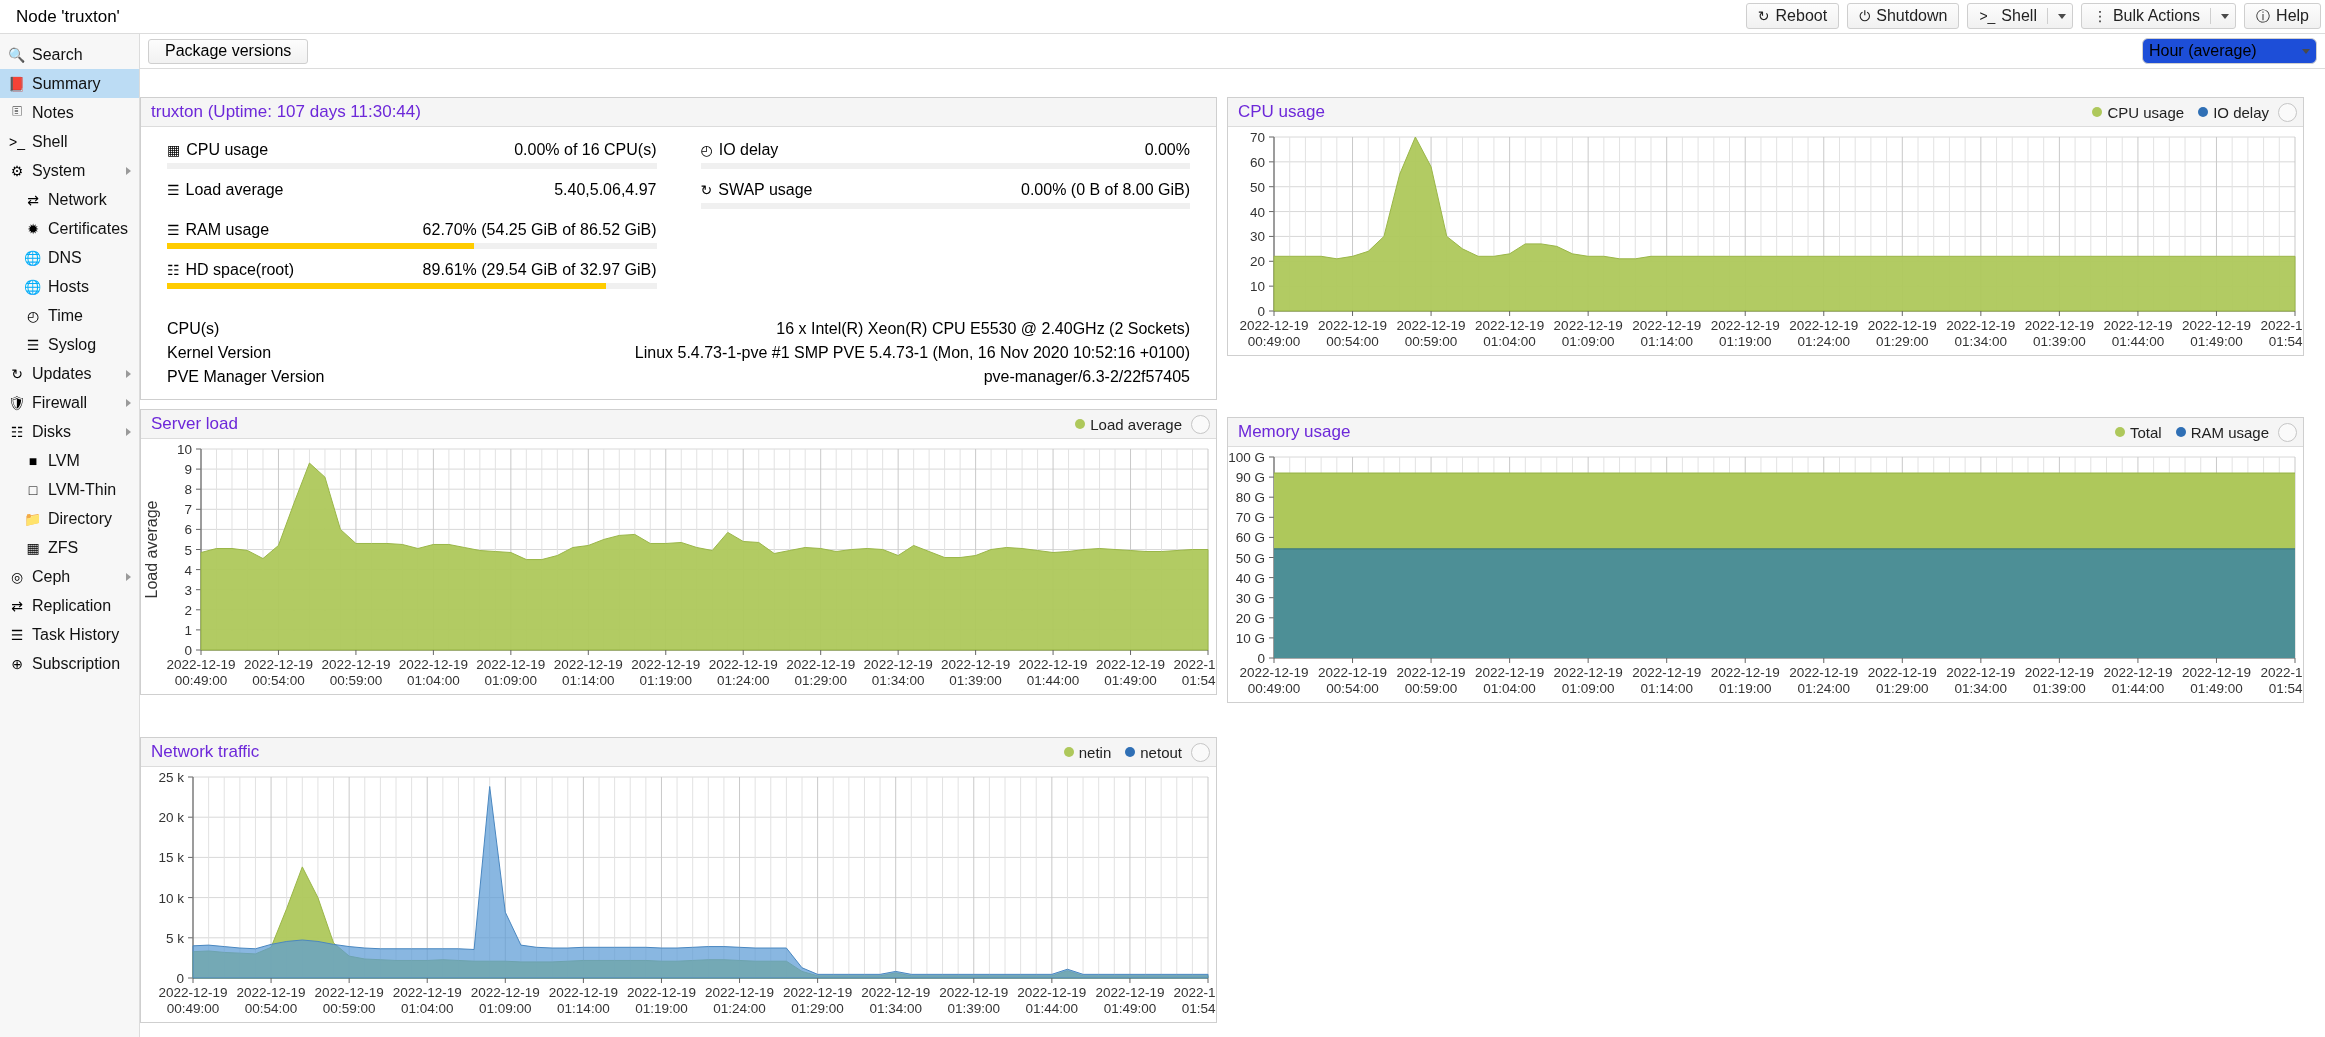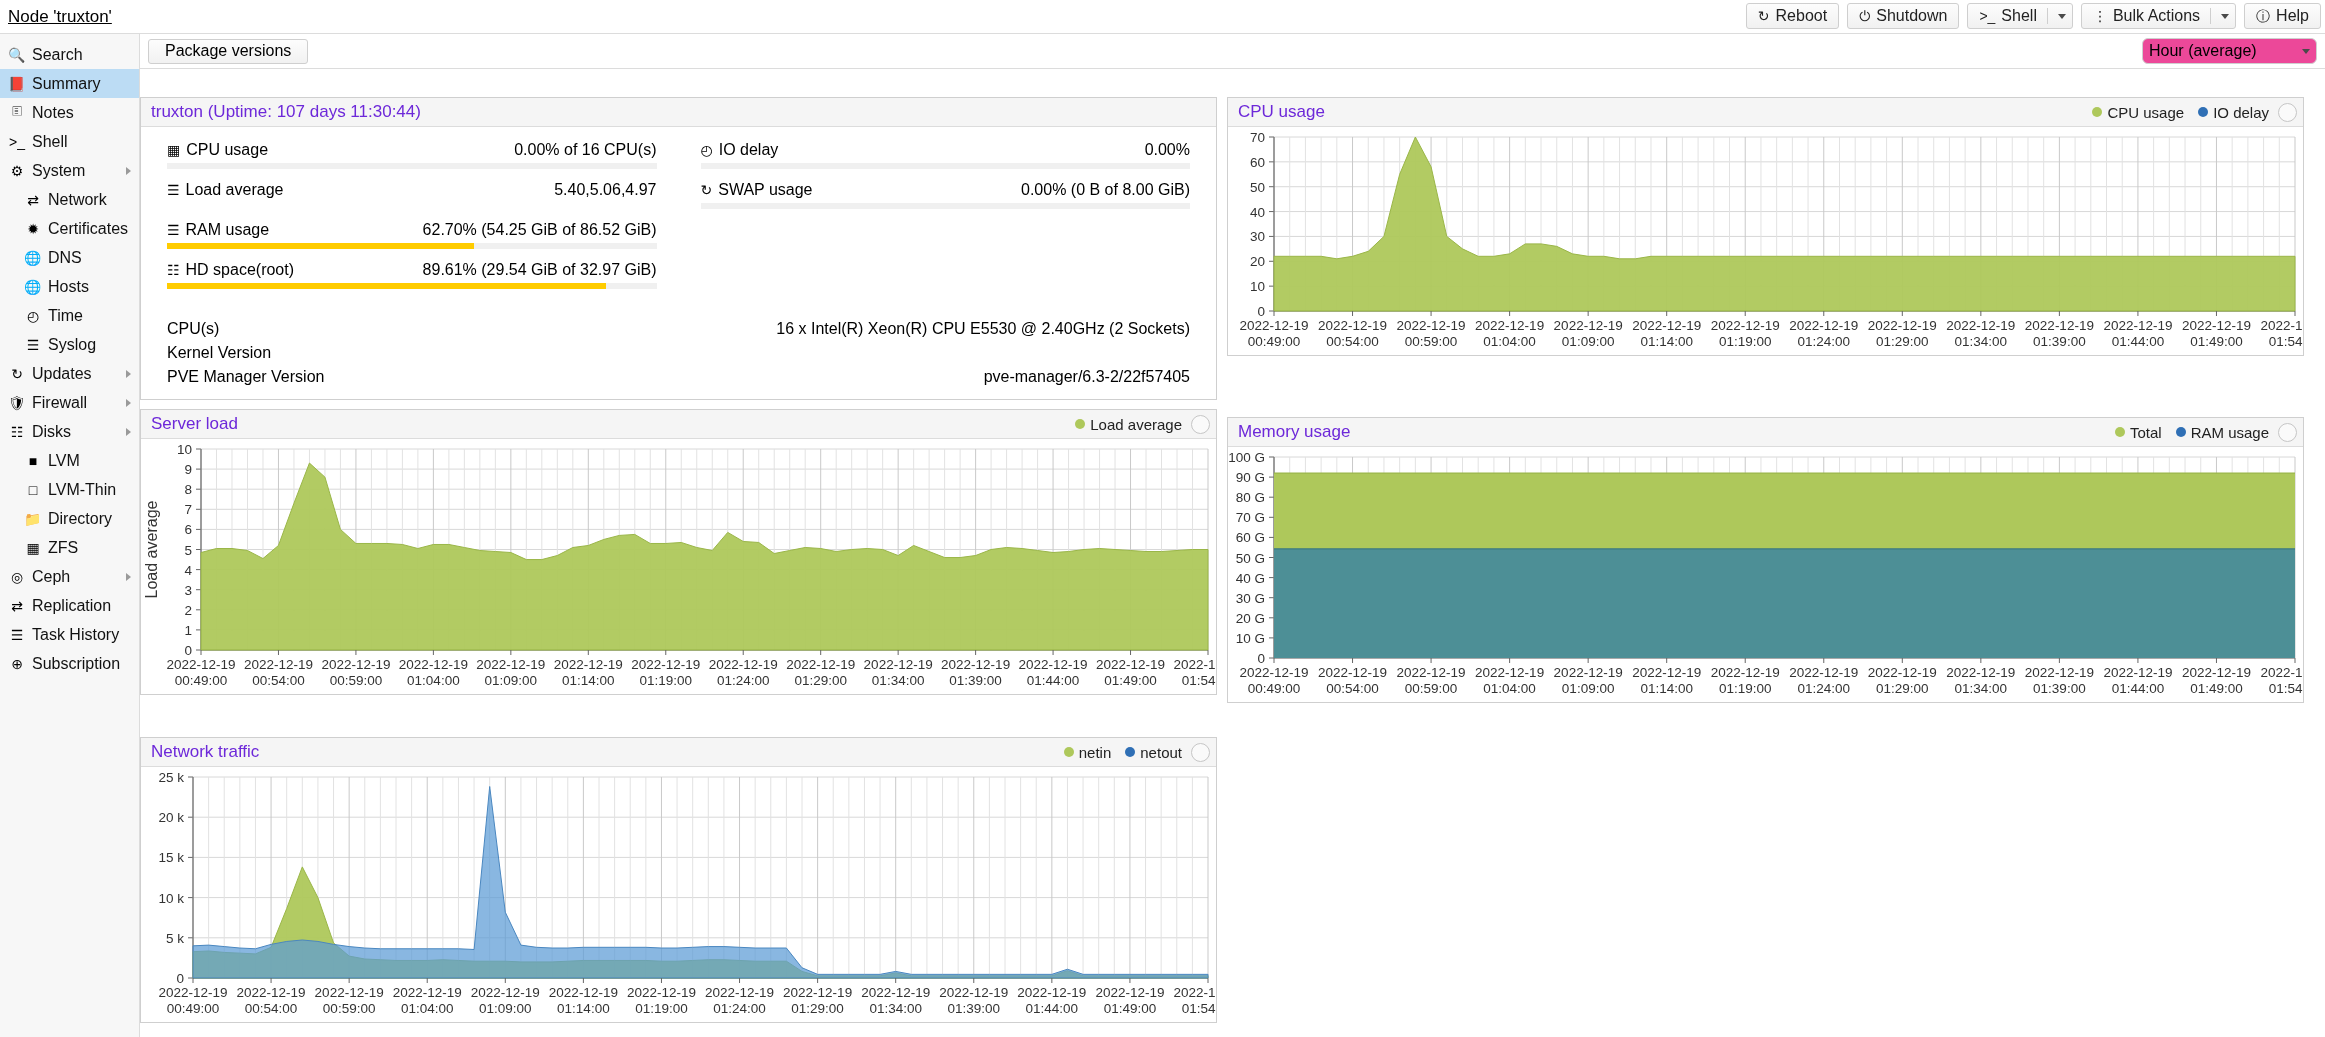--- a/index.html
+++ b/index.html
@@ -13,23 +13,22 @@
     overflow: hidden;
   }
 
   
   .topbar {
     height: 34px;
     display: flex;
     align-items: center;
     background: #ffffff;
     border-bottom: 1px solid #dcdcdc;
-    padding: 0 0;
+    padding: 0 8px;
     position: relative;
-    text-decoration: underline;
   }
   .node-title {
     font-size: 17px;
     color: #000;
     padding-left: 8px;
   }
   .topbar-right {
     position: absolute;
     right: 4px;
     top: 3px;
@@ -139,21 +138,21 @@
     border: 1px solid #cfcfcf;
     border-radius: 3px;
     cursor: pointer;
   }
   .combo {
     position: absolute;
     right: 8px;
     top: 4px;
     width: 175px;
     height: 26px;
-    background: #ec4899;
+    background: #1d4ed8;
     border: 1px solid #cfcfcf;
     border-radius: 6px;
     display: flex;
     align-items: center;
     padding: 0 6px;
     font-size: 16px;
     cursor: pointer;
   }
   .combo .cv { flex: 1; }
 
@@ -471,20 +470,21 @@
                 </div>
               </div>
           </div>
           <div class="info-rows" id="status-info">
               <div class="info-row">
                 <span>CPU(s)</span>
                 <span>16 x Intel(R) Xeon(R) CPU E5530 @ 2.40GHz (2 Sockets)</span>
               </div>
               <div class="info-row">
                 <span>Kernel Version</span>
+                <span>Linux 5.4.73-1-pve #1 SMP PVE 5.4.73-1 (Mon, 16 Nov 2020 10:52:16 +0100)</span>
               </div>
               <div class="info-row">
                 <span>PVE Manager Version</span>
                 <span>pve-manager/6.3-2/22f57405</span>
               </div>
             </div>
         </div>
       </div>
 
       <div class="panel" style="width: 1077px; position: absolute; left: 1087px; top: 28px; margin: 0px;">

